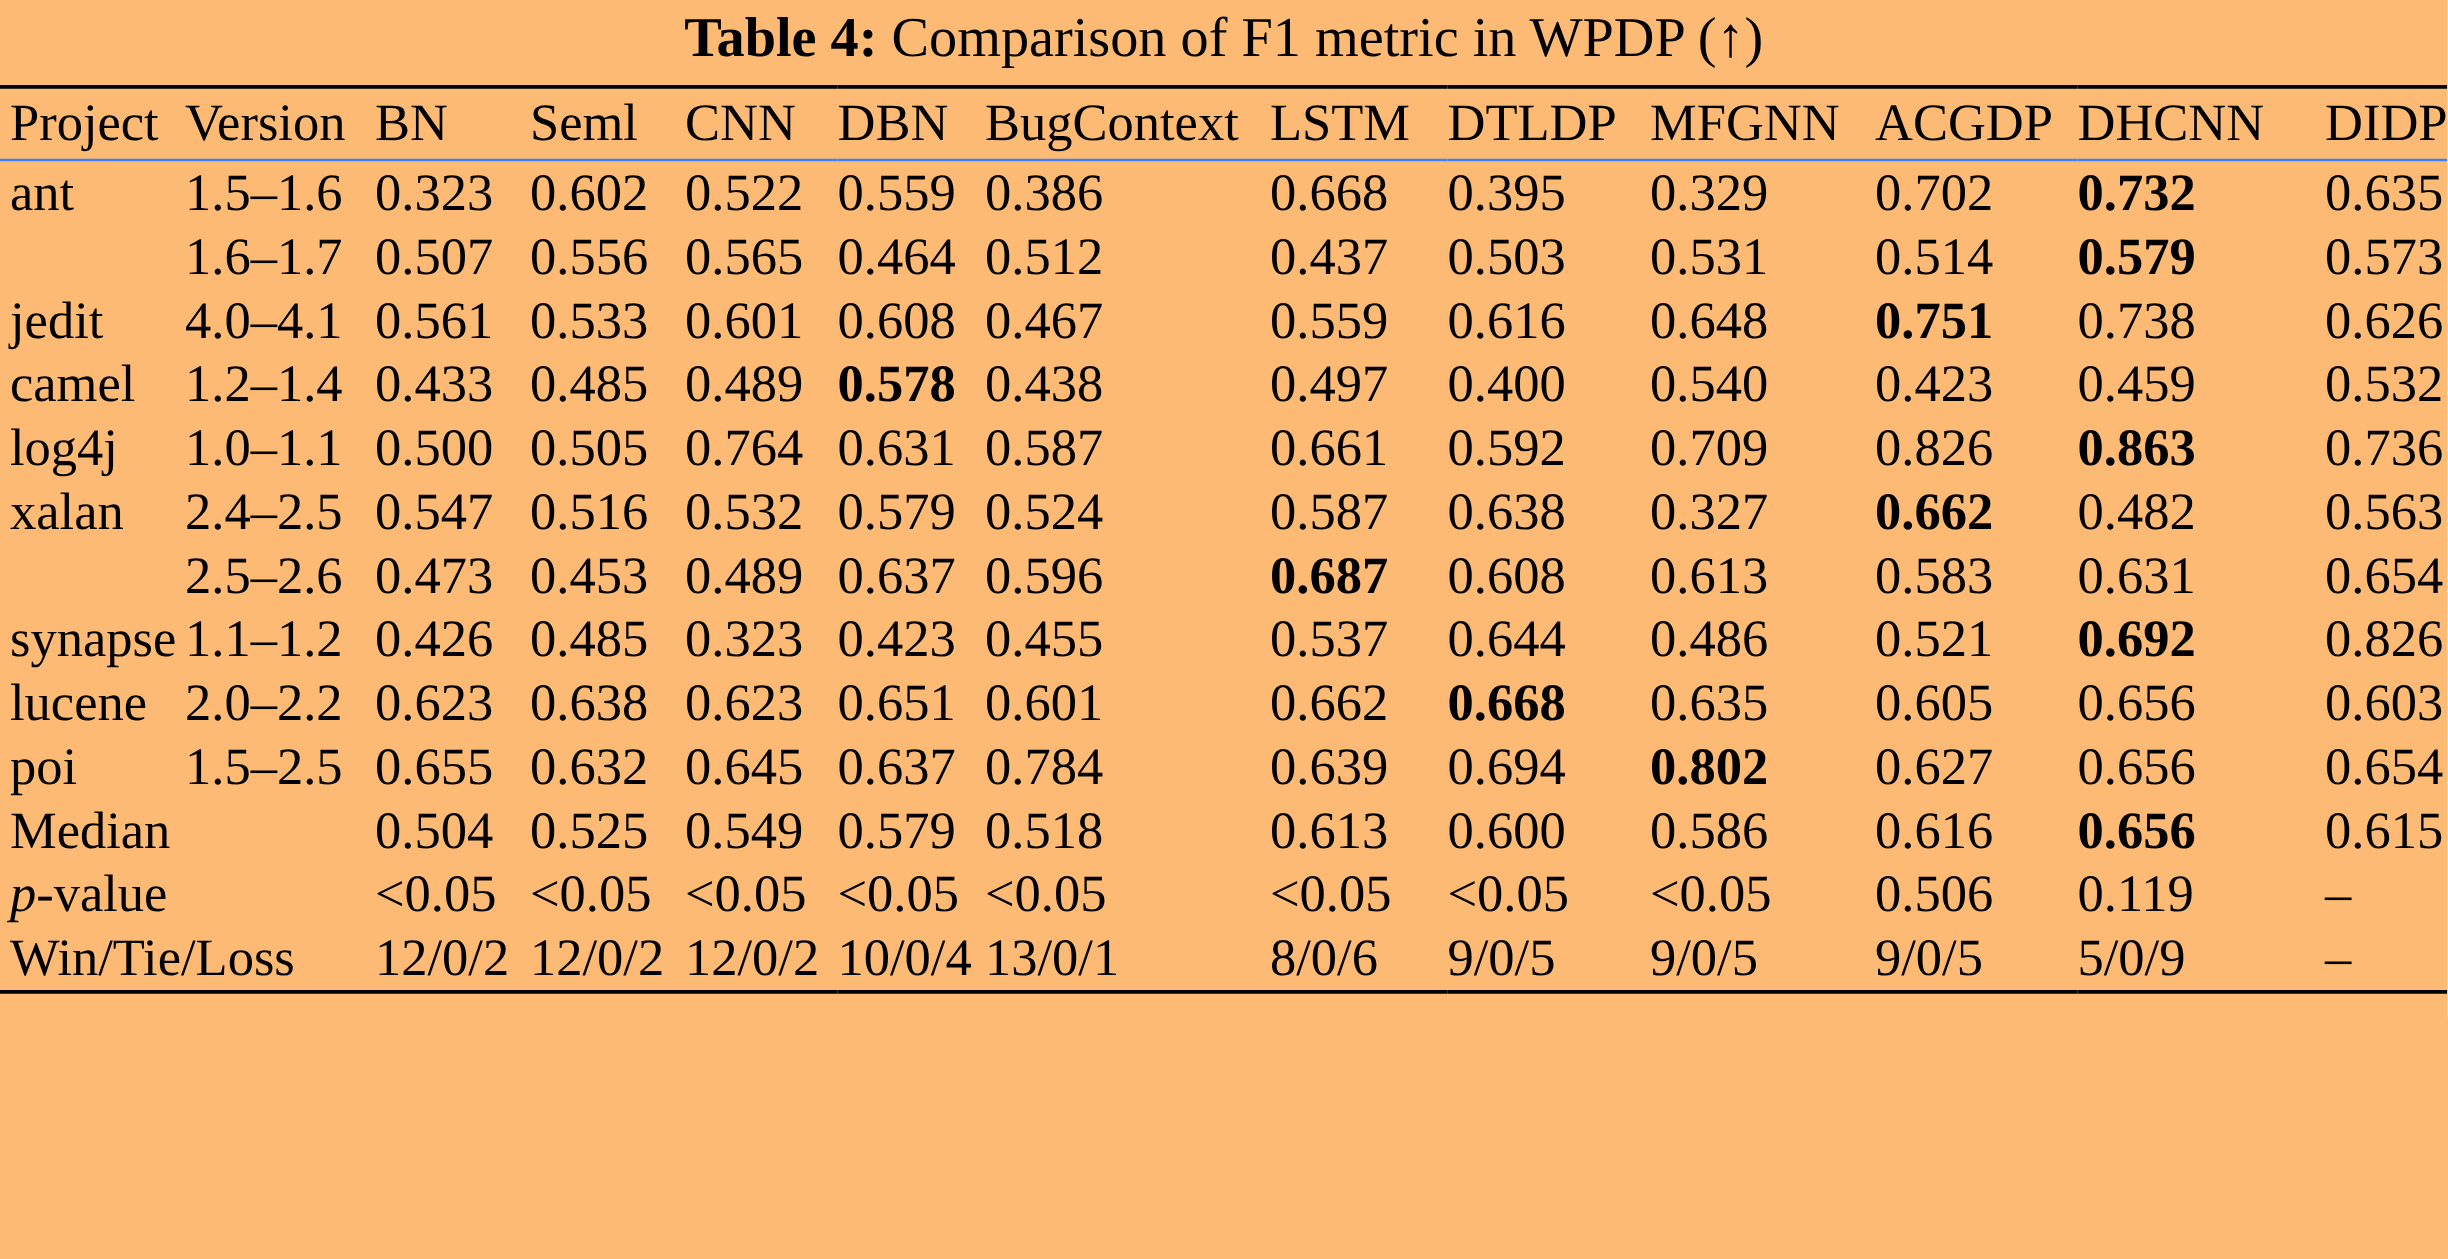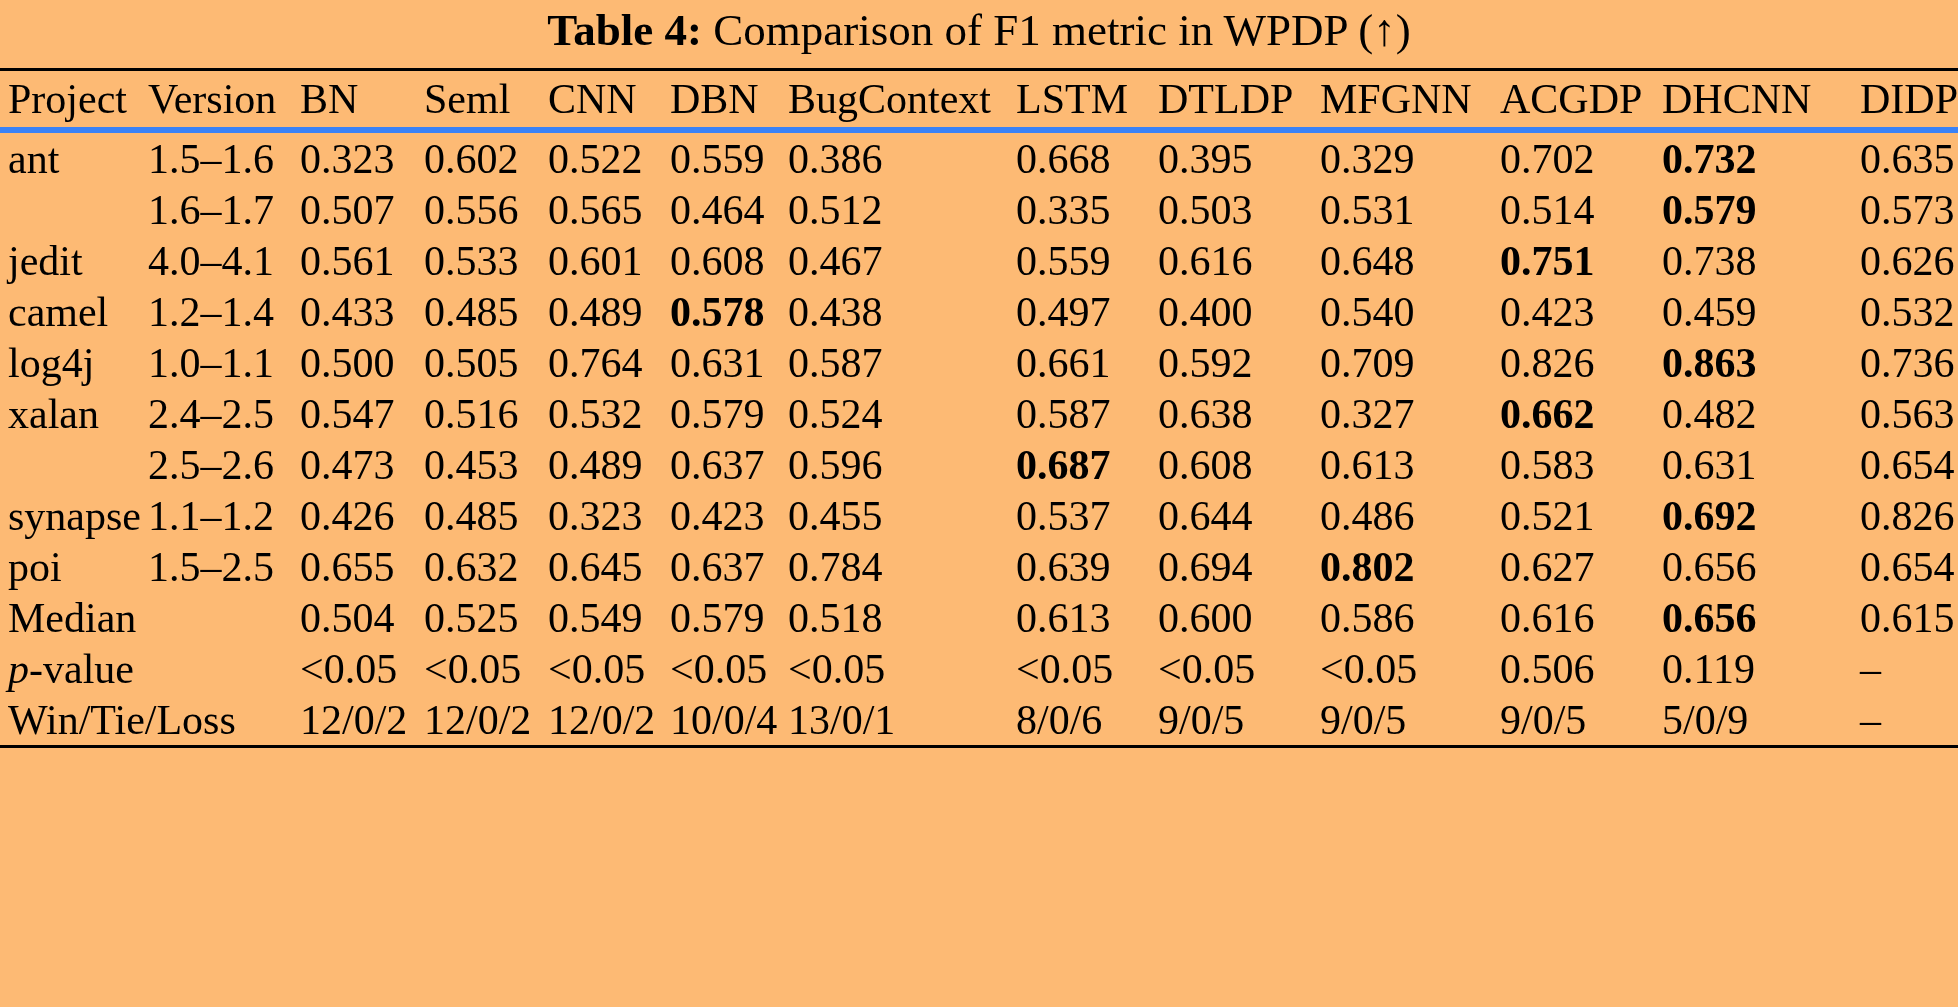--- a/index.html
+++ b/index.html
@@ -38,21 +38,21 @@
     font-size: 42px;
     font-weight: normal;
     text-align: left;
     vertical-align: middle;
     padding: 0;
     white-space: nowrap;
     overflow: visible;
   }
   table.results thead th {
     height: 56px;
-    border-bottom: 6px solid #3b82f6;
+    border-bottom: 2px solid #3b82f6;
     margin-top: 20px;
   }
   table.results tbody td { height: 51px; }
   table.results .c0 { padding-left: 8px; }
   table.results .bold { font-weight: bold; }
   .it { font-style: italic; }
 </style>
 </head>
 <body>
 
@@ -111,21 +111,21 @@
           <td>0.635</td>
         </tr>
         <tr>
           <td class="c0"></td>
           <td>1.6–1.7</td>
           <td>0.507</td>
           <td>0.556</td>
           <td>0.565</td>
           <td>0.464</td>
           <td>0.512</td>
-          <td>0.335</td>
+          <td>0.437</td>
           <td>0.503</td>
           <td>0.531</td>
           <td>0.514</td>
           <td class="bold">0.579</td>
           <td>0.573</td>
         </tr>
         <tr>
           <td class="c0">jedit</td>
           <td>4.0–4.1</td>
           <td>0.561</td>
@@ -209,20 +209,35 @@
           <td>0.423</td>
           <td>0.455</td>
           <td>0.537</td>
           <td>0.644</td>
           <td>0.486</td>
           <td>0.521</td>
           <td class="bold">0.692</td>
           <td>0.826</td>
         </tr>
         <tr>
+          <td class="c0">lucene</td>
+          <td>2.0–2.2</td>
+          <td>0.623</td>
+          <td>0.638</td>
+          <td>0.623</td>
+          <td>0.651</td>
+          <td>0.601</td>
+          <td>0.662</td>
+          <td class="bold">0.668</td>
+          <td>0.635</td>
+          <td>0.605</td>
+          <td>0.656</td>
+          <td>0.603</td>
+        </tr>
+        <tr>
           <td class="c0">poi</td>
           <td>1.5–2.5</td>
           <td>0.655</td>
           <td>0.632</td>
           <td>0.645</td>
           <td>0.637</td>
           <td>0.784</td>
           <td>0.639</td>
           <td>0.694</td>
           <td class="bold">0.802</td>

